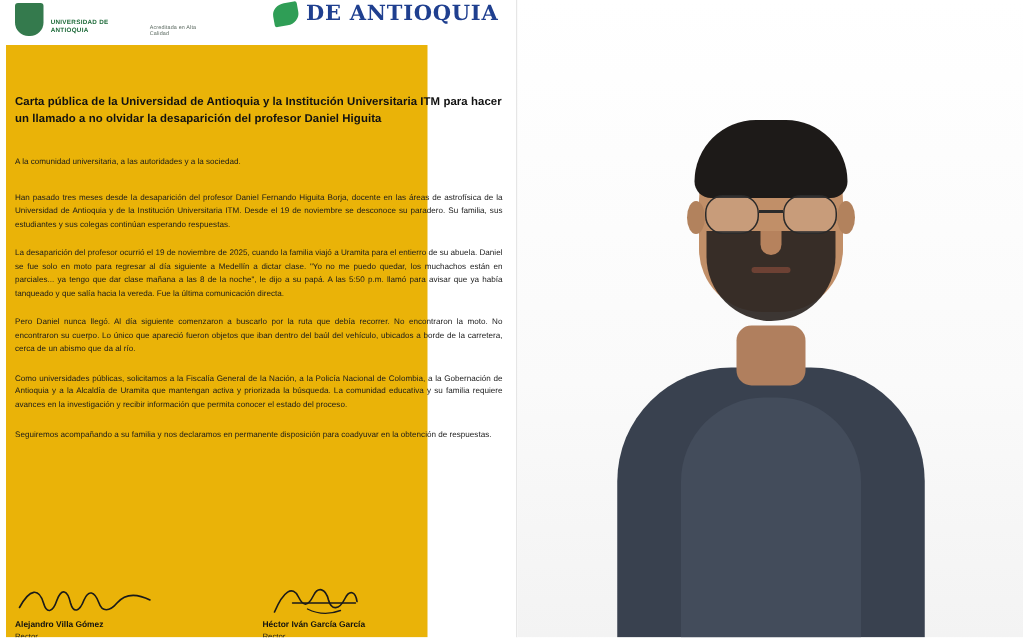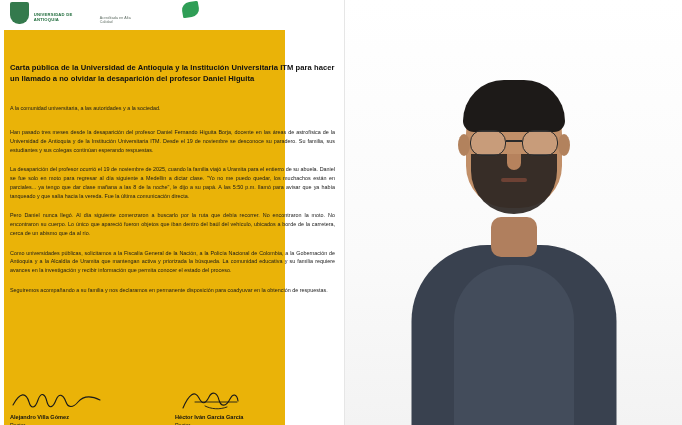--- a/index.html
+++ b/index.html
@@ -352,20 +352,21 @@
       <div class="logo-row">
 
         <div class="logo-udea">
           <div class="shield"></div>
           <div class="udea-text">UNIVERSIDAD DE ANTIOQUIA</div>
           <div class="udea-sub">Acreditada en Alta Calidad</div>
         </div>
 
         <div class="logo-itm">
           <div class="leaf"></div>
+          <div class="itm-word">DE ANTIOQUIA</div>
         </div>
 
       </div>
     </div>
 
     <div class="doc-body">
       <div class="doc-inner">
 
         <div class="doc-title">Carta pública de la Universidad de Antioquia y la Institución Universitaria ITM para hacer un llamado a no olvidar la desaparición del profesor Daniel Higuita</div>
 

